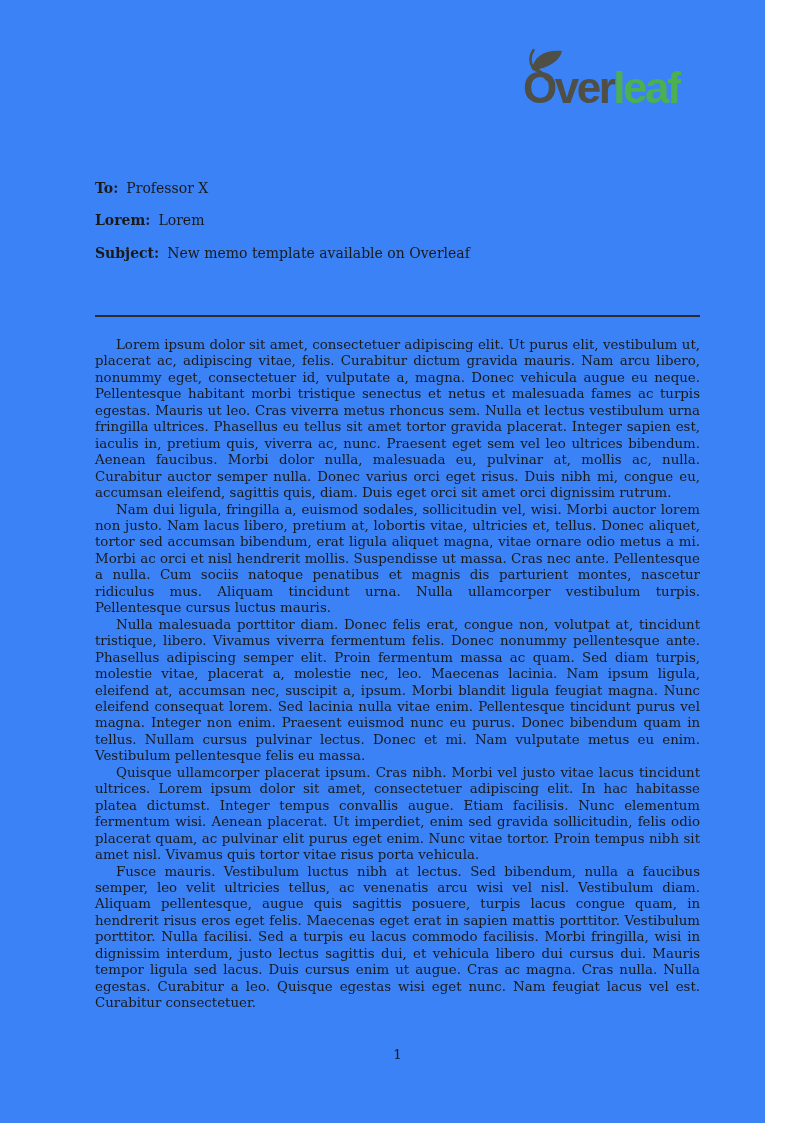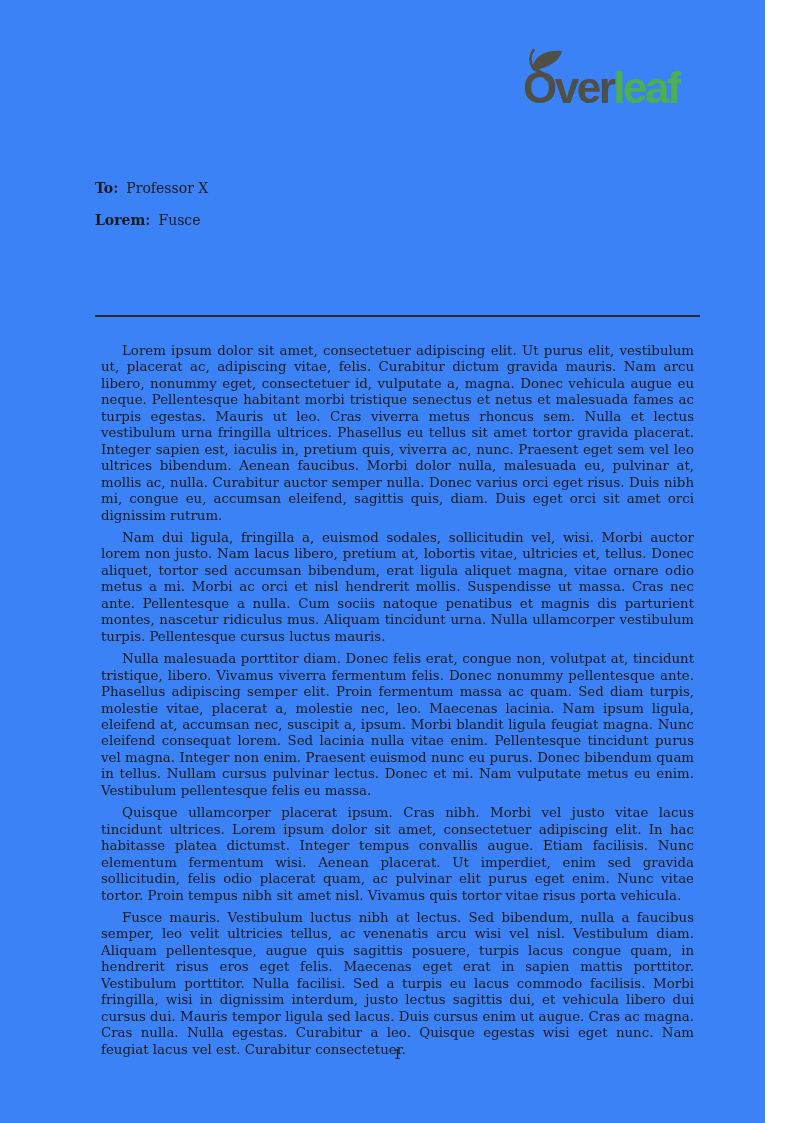--- a/index.html
+++ b/index.html
@@ -61,21 +61,21 @@
     left: 95px;
     top: 337px;
     width: 605px;
     font-size: 13.35px;
     line-height: 16.45px;
     text-align: justify;
     hyphens: auto;
     -webkit-hyphens: auto;
   }
   .memo-body p {
-    margin: 6px;
+    margin: 0;
     text-indent: 21px;
   }
 
   
   .page-footer {
     position: absolute;
     left: 95px;
     width: 605px;
     top: 1047px;
     text-align: center;
@@ -99,21 +99,24 @@
       </g>
       <text class="logo-text" x="0" y="55"><tspan fill="#4f4f45">Over</tspan><tspan fill="#4caf50">leaf</tspan></text>
     </svg>
   </div>
 
   <div class="fields">
     <div class="field-row">
       <span class="field-label">To:</span><span>Professor X</span>
     </div>
     <div class="field-row">
-      <span class="field-label">Lorem:</span><span>Fusce</span>
+      <span class="field-label">Lorem:</span><span>Lorem</span>
+    </div>
+    <div class="field-row">
+      <span class="field-label">Subject:</span><span>New memo template available on Overleaf</span>
     </div>
   </div>
 
   <div class="rule"></div>
 
   <div class="memo-body">
     <p>Lorem ipsum dolor sit amet, consectetuer adipiscing elit. Ut purus elit, vestibulum ut, placerat ac, adipiscing vitae, felis. Curabitur dictum gravida mauris. Nam arcu libero, nonummy eget, consectetuer id, vulputate a, magna. Donec vehicula augue eu neque. Pellentesque habitant morbi tristique senectus et netus et malesuada fames ac turpis egestas. Mauris ut leo. Cras viverra metus rhoncus sem. Nulla et lectus vestibulum urna fringilla ultrices. Phasellus eu tellus sit amet tortor gravida placerat. Integer sapien est, iaculis in, pretium quis, viverra ac, nunc. Praesent eget sem vel leo ultrices bibendum. Aenean faucibus. Morbi dolor nulla, malesuada eu, pulvinar at, mollis ac, nulla. Curabitur auctor semper nulla. Donec varius orci eget risus. Duis nibh mi, congue eu, accumsan eleifend, sagittis quis, diam. Duis eget orci sit amet orci dignissim rutrum.</p>
     <p>Nam dui ligula, fringilla a, euismod sodales, sollicitudin vel, wisi. Morbi auctor lorem non justo. Nam lacus libero, pretium at, lobortis vitae, ultricies et, tellus. Donec aliquet, tortor sed accumsan bibendum, erat ligula aliquet magna, vitae ornare odio metus a mi. Morbi ac orci et nisl hendrerit mollis. Suspendisse ut massa. Cras nec ante. Pellentesque a nulla. Cum sociis natoque penatibus et magnis dis parturient montes, nascetur ridiculus mus. Aliquam tincidunt urna. Nulla ullamcorper vestibulum turpis. Pellentesque cursus luctus mauris.</p>
     <p>Nulla malesuada porttitor diam. Donec felis erat, congue non, volutpat at, tincidunt tristique, libero. Vivamus viverra fermentum felis. Donec nonummy pellentesque ante. Phasellus adipiscing semper elit. Proin fermentum massa ac quam. Sed diam turpis, molestie vitae, placerat a, molestie nec, leo. Maecenas lacinia. Nam ipsum ligula, eleifend at, accumsan nec, suscipit a, ipsum. Morbi blandit ligula feugiat magna. Nunc eleifend consequat lorem. Sed lacinia nulla vitae enim. Pellentesque tincidunt purus vel magna. Integer non enim. Praesent euismod nunc eu purus. Donec bibendum quam in tellus. Nullam cursus pulvinar lectus. Donec et mi. Nam vulputate metus eu enim. Vestibulum pellentesque felis eu massa.</p>
     <p>Quisque ullamcorper placerat ipsum. Cras nibh. Morbi vel justo vitae lacus tincidunt ultrices. Lorem ipsum dolor sit amet, consectetuer adipiscing elit. In hac habitasse platea dictumst. Integer tempus convallis augue. Etiam facilisis. Nunc elementum fermentum wisi. Aenean placerat. Ut imperdiet, enim sed gravida sollicitudin, felis odio placerat quam, ac pulvinar elit purus eget enim. Nunc vitae tortor. Proin tempus nibh sit amet nisl. Vivamus quis tortor vitae risus porta vehicula.</p>

